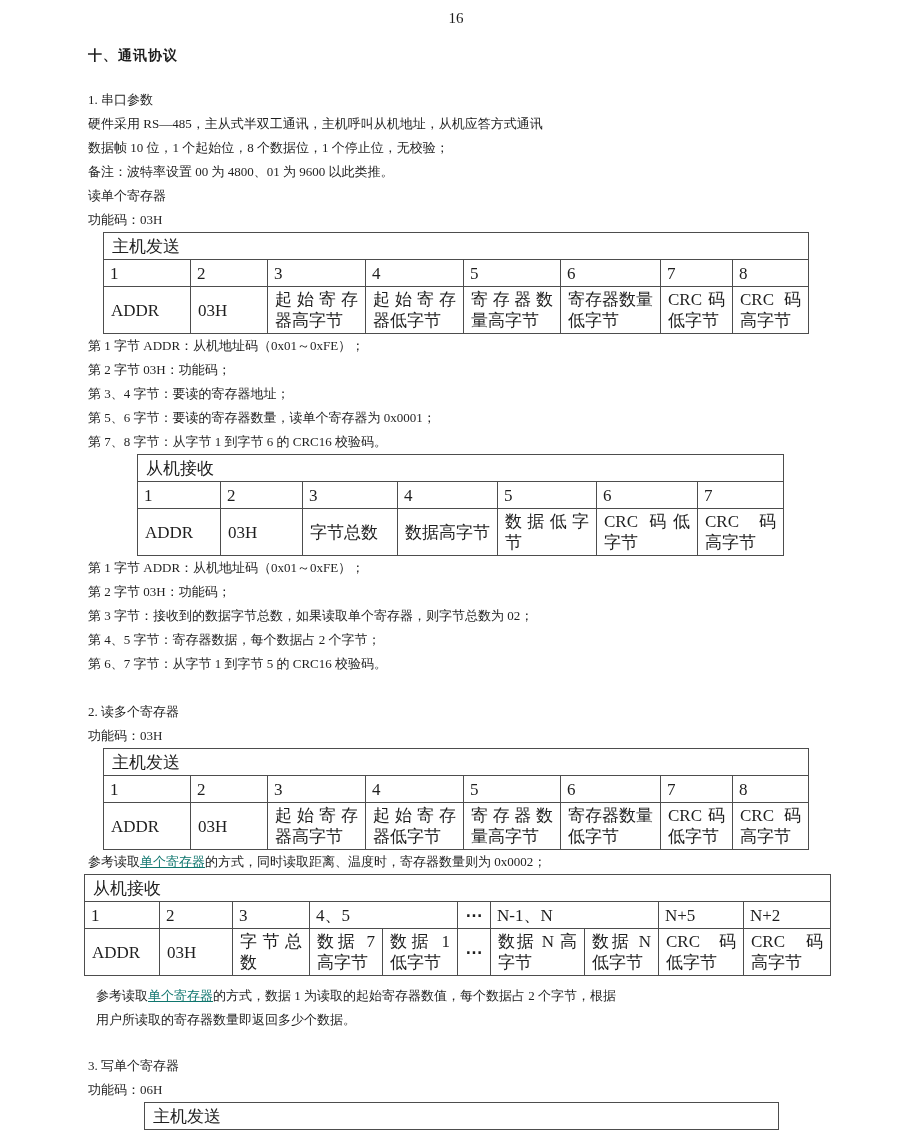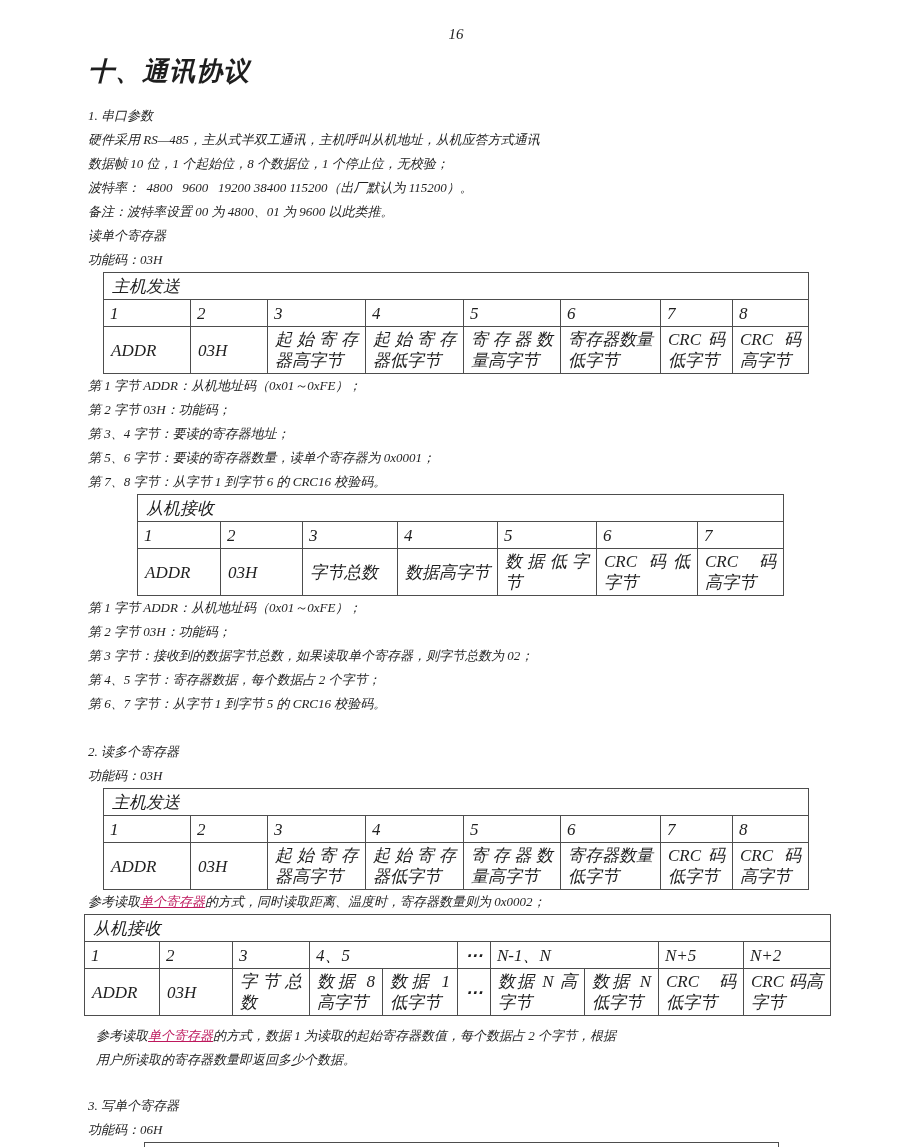--- a/index.html
+++ b/index.html
@@ -1,47 +1,46 @@
 <!DOCTYPE html>
 <html lang="zh"><head>
 <meta charset="utf-8">
 <style>
   html,body{margin:0;padding:0;background:#ffffff;}
   .page{
     position:relative;
     width:912px;height:1147px;
     box-sizing:border-box;
-    padding:24px 50px 0 88px;
+    padding:8px 50px 0 88px;
     background:#ffffff;
     color:#1e1e1e;
     font-family:"Liberation Serif","DejaVu Serif",serif;
     overflow:hidden;
-    font-style:italic;
   }
   .pgnum{
     width:912px;margin-left:-88px;
     text-align:center;
     font-size:15px;line-height:20px;
   }
   .h1{
     margin-top:14px;
-    font-size:26px;font-weight:bold;
+    font-size:14px;font-weight:bold;
     line-height:28px;
     letter-spacing:1px;
   }
   .line{
     font-size:13px;
     line-height:24px;
     white-space:pre;
   }
   .para1{margin-top:18px;}
   .sec-title{margin-top:24px;}
   .tail-para{margin-top:8px;margin-left:8px;}
   .sec3{margin-top:22px;}
-  .lnk{color:#be185d;text-decoration:underline;cursor:pointer;}
+  .lnk{color:#0f766e;text-decoration:underline;cursor:pointer;}
   table.tbl{
     border-collapse:collapse;
     table-layout:fixed;
     font-size:17px;
   }
   table.tbl td{
     border:1px solid #4d4d4d;
     line-height:21px;
     vertical-align:middle;
     overflow:hidden;
@@ -61,21 +60,20 @@
 <div class="page">
 
   <div class="pgnum">16</div>
 
   <div class="h1">十、通讯协议</div>
 
   <div class="para1">
     <div class="line">1. 串口参数</div>
     <div class="line">硬件采用 RS—485，主从式半双工通讯，主机呼叫从机地址，从机应答方式通讯</div>
     <div class="line">数据帧 10 位，1 个起始位，8 个数据位，1 个停止位，无校验；</div>
-    <div class="line">波特率：  4800   9600   19200 38400 115200（出厂默认为 115200）。</div>
     <div class="line">备注：波特率设置 00 为 4800、01 为 9600 以此类推。</div>
     <div class="line">读单个寄存器</div>
     <div class="line">功能码：03H</div>
   </div>
 
   <table class="tbl t-host">
     <colgroup>
       <col style="width:87px">
         <col style="width:77px">
         <col style="width:98px">
@@ -232,21 +230,21 @@
         <td colspan="2">4、5</td>
         <td class="c-dots">⋯</td>
         <td colspan="2">N-1、N</td>
         <td>N+5</td>
         <td>N+2</td>
       </tr>
       <tr class="r-val">
         <td>ADDR</td>
         <td>03H</td>
         <td>字节总数</td>
-        <td>数据 8 高字节</td>
+        <td>数据 7 高字节</td>
         <td>数据 1 低字节</td>
         <td class="c-dots">⋯</td>
         <td>数据 N 高字节</td>
         <td>数据 N 低字节</td>
         <td>CRC 码低字节</td>
         <td>CRC 码高字节</td>
       </tr>
     </tbody>
   </table>
 

